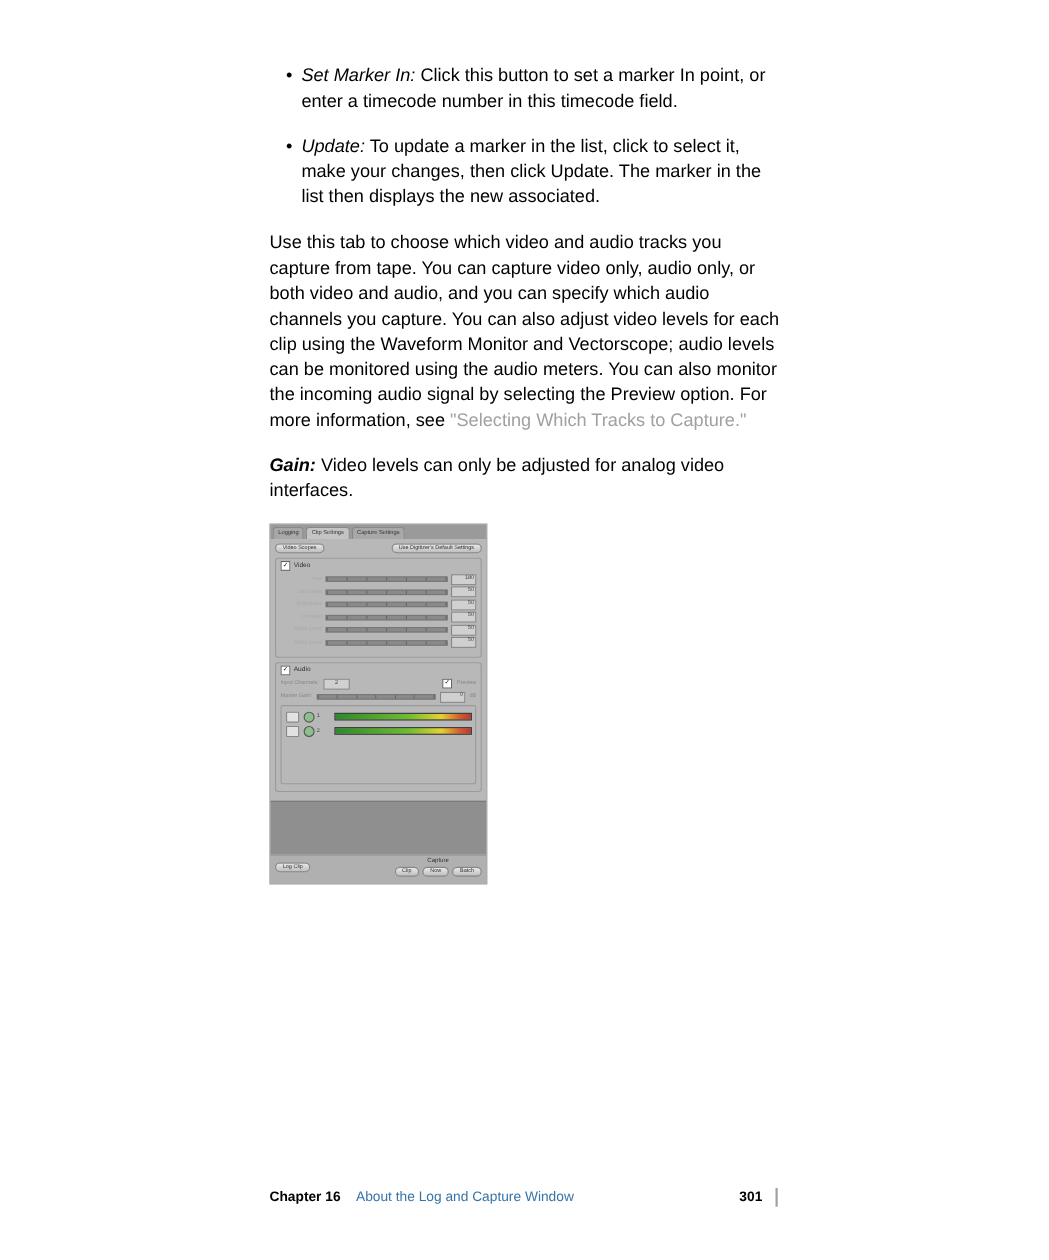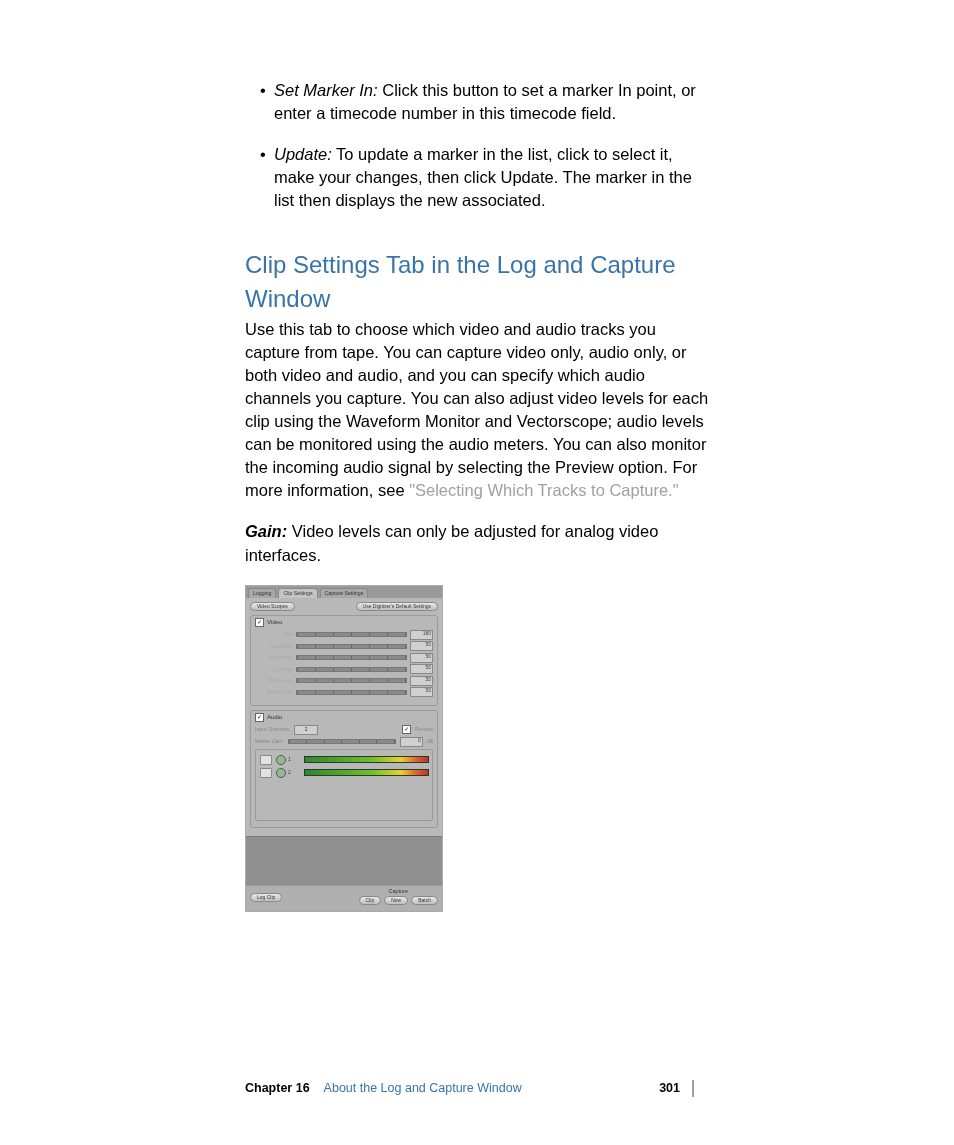--- a/index.html
+++ b/index.html
@@ -10,21 +10,21 @@
     font-size: 16.5px;
     line-height: 1.4;
     color: #000000;
     width: 954px;
   }
   .page {
     position: relative;
     width: 780px;
     height: 1145px;
     box-sizing: border-box;
-    padding: 79px 70px 0 245px;
+    padding: 58px 70px 0 245px;
   }
   .bullet-list {
     list-style: none;
     padding: 0 0 0 15px;
     margin: 0;
   }
   .bullet-list > li {
     position: relative;
     padding-left: 14px;
     margin-bottom: 18px;
@@ -157,38 +157,37 @@
     background:#b0b0b0; padding:3px 4px 6px 4px; border-top:1px solid #999;
     text-align:center;
   }
   .capture-bar .label { font-size:5.5px; color:#333; margin-bottom:2px;}
   .capture-bar .row{ display:flex; gap:3px; justify-content:center; align-items:center;}
   .darkbar{
     height:48px; background:#8f8f8f; border-top:1px solid #7a7a7a;
   }
   
   .footer {
-    position:absolute; bottom:48px; left:245px; right:86px;
+    position:absolute; bottom:48px; left:245px; right:73px;
     display:flex; align-items:flex-start; font-size:12.5px;
     border-right: 2px solid #a0a0a0; padding-right: 12px; margin-top: 20px;
   }
   .footer .chap{ font-weight:600; color:#000;}
   .footer .title{ color:#3874a8; margin-left:14px;}
   .footer .page-n{ margin-left:auto; font-weight:600; color:#000;}
 </style>
 </head>
 <body>
 
 <div class="page">
   <ul class="bullet-list">
     <li><span class="term">Set Marker In:</span><span>  Click this button to set a marker In point, or enter a timecode number in this timecode field.</span></li>
     <li><span class="term">Update:</span><span>  To update a marker in the list, click to select it, make your changes, then click Update. The marker in the list then displays the new associated.</span></li>
   </ul>
 
-  <h2 class="h2">Clip Settings Tab in the Log and Capture Window</h2>
   <p class="para">
     <span>Use this tab to choose which video and audio tracks you capture from tape. You can capture video only, audio only, or both video and audio, and you can specify which audio channels you capture. You can also adjust video levels for each clip using the Waveform Monitor and Vectorscope; audio levels can be monitored using the audio meters. You can also monitor the incoming audio signal by selecting the Preview option. For more information, see </span><span class="greyed">"Selecting Which Tracks to Capture."</span>
   </p>
   <p class="para">
     <span class="note-label">Gain:</span><span>  Video levels can only be adjusted for analog video interfaces.</span>
   </p>
 
   <div class="shot">
     <div class="tabs">
       <div class="tab">Logging</div>

